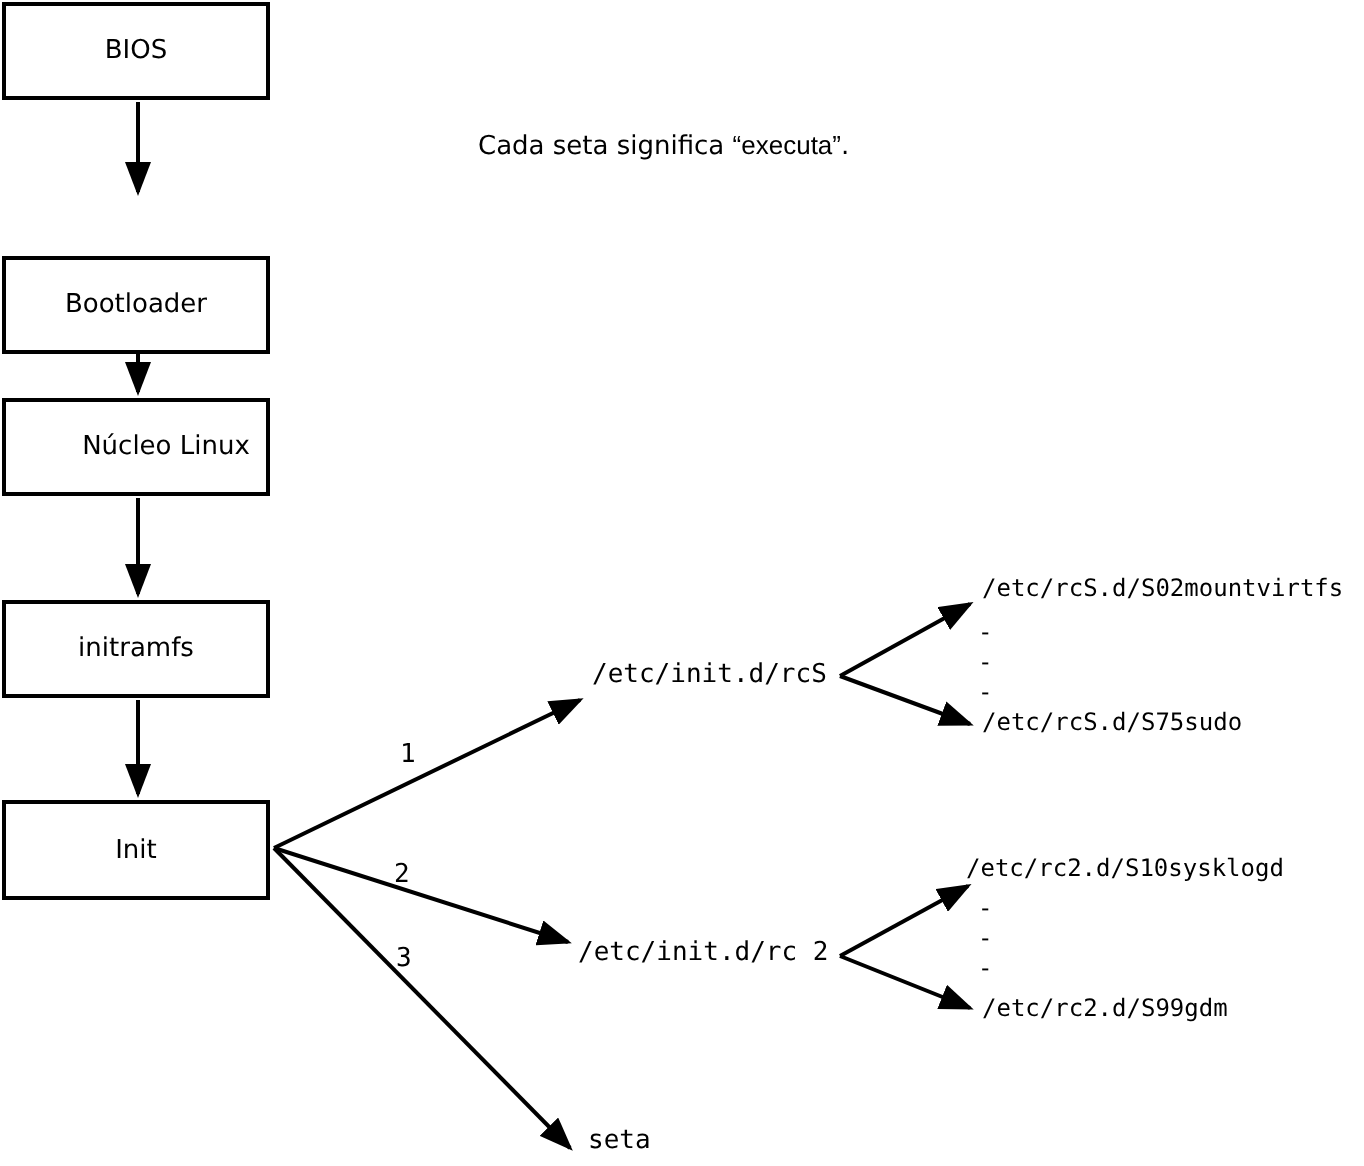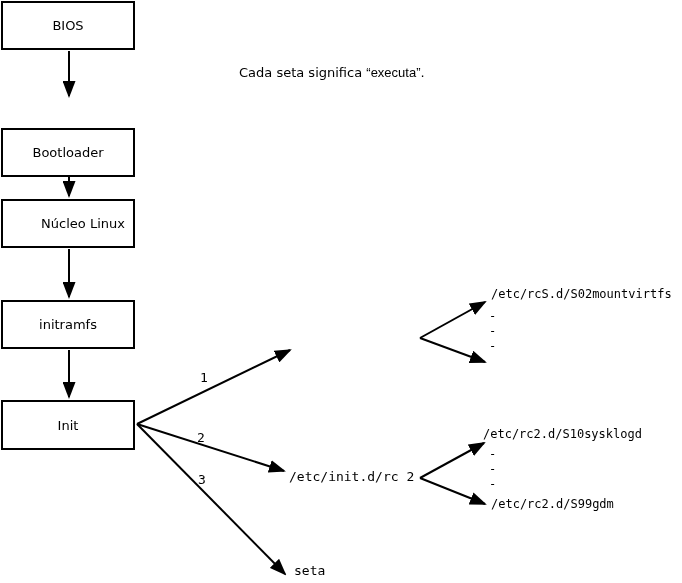--- a/index.html
+++ b/index.html
@@ -132,27 +132,29 @@
   <div class="box box-init">
     <span>Init</span>
   </div>
 
   <div class="caption"><span>Cada seta significa </span><span class="lit">“executa”</span><span>.</span></div>
 
   <div class="mono num-1">1</div>
   <div class="mono num-2">2</div>
   <div class="mono num-3">3</div>
 
+  <div class="mono lbl-rcs-script">/etc/init.d/rcS</div>
   <div class="mono lbl-rc2-script">/etc/init.d/rc 2</div>
   <div class="mono lbl-getty">seta</div>
 
   <div class="mono small lbl-rcs-first">/etc/rcS.d/S02mountvirtfs</div>
   <div class="mono small dash dash-s1">-</div>
   <div class="mono small dash dash-s2">-</div>
   <div class="mono small dash dash-s3">-</div>
+  <div class="mono small lbl-rcs-last">/etc/rcS.d/S75sudo</div>
 
   <div class="mono small lbl-rc2-first">/etc/rc2.d/S10sysklogd</div>
   <div class="mono small dash dash-r1">-</div>
   <div class="mono small dash dash-r2">-</div>
   <div class="mono small dash dash-r3">-</div>
   <div class="mono small lbl-rc2-last">/etc/rc2.d/S99gdm</div>
 
 </div>
 
 </body></html>

